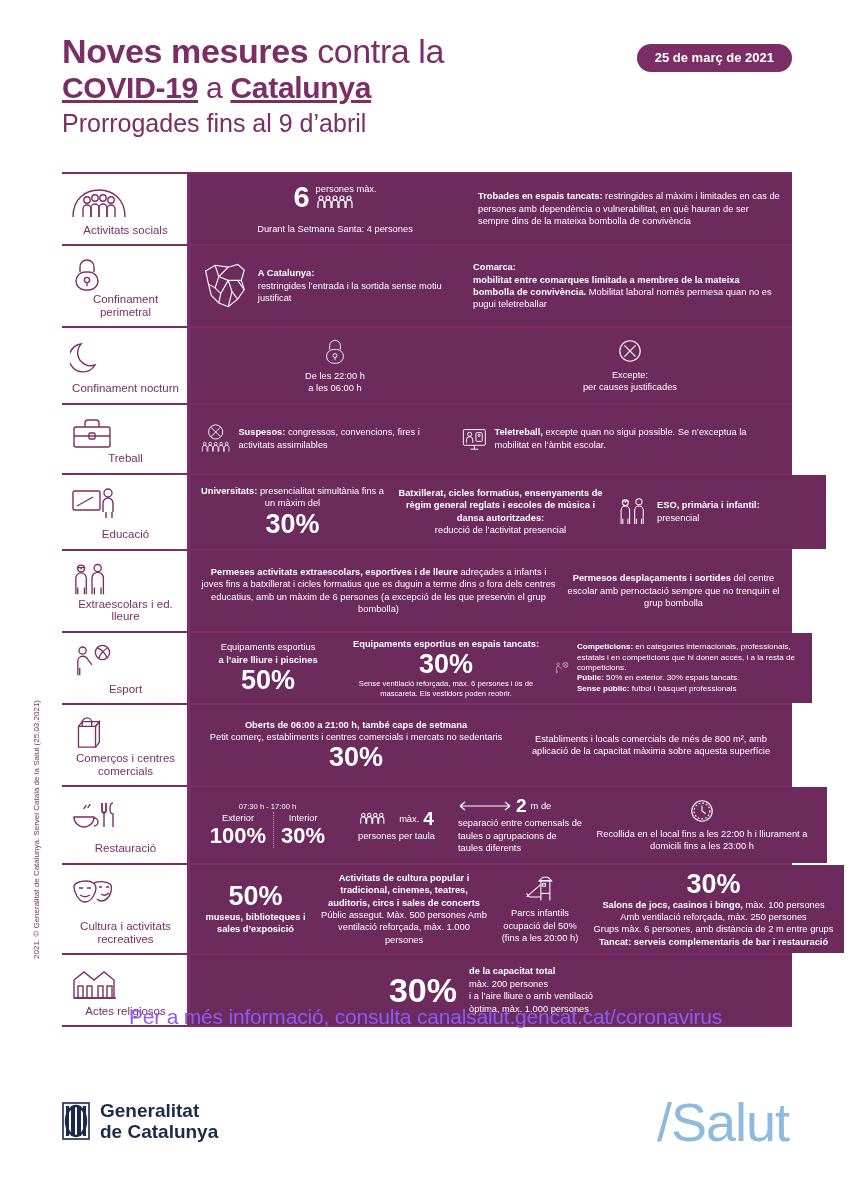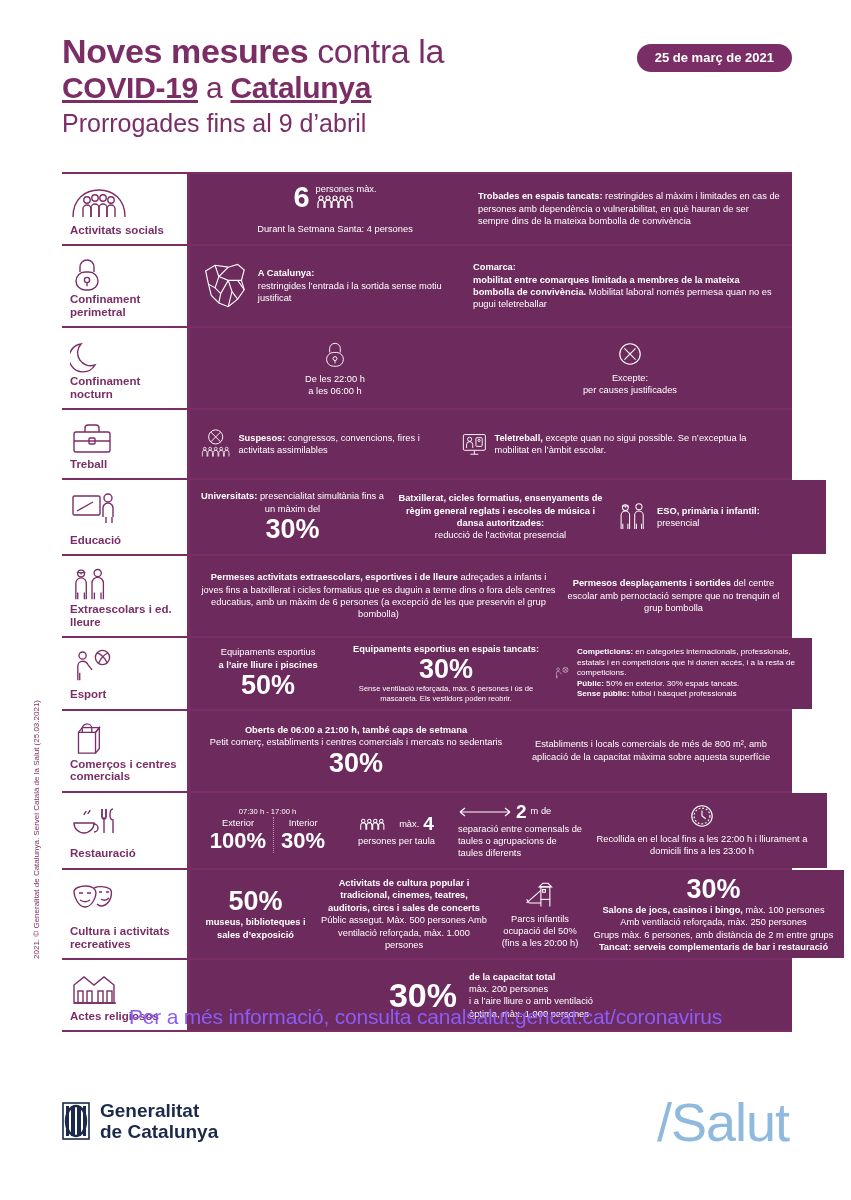--- a/index.html
+++ b/index.html
@@ -40,21 +40,21 @@
 
   .cat {
     width:128px; flex:0 0 128px;
     background:#ffffff;
     padding:9px 6px 8px 8px;
     display:flex; flex-direction:column; justify-content:space-between;
     border-right:3px solid #7b2e66;
   }
   .cat .ico { height:38px; display:flex; align-items:center; }
   .cat .ico svg { display:block; }
-  .cat .lbl { font-size:11.5px; font-weight:700; line-height:12.5px; color:#7b2e66; }
+  .cat .lbl { font-size:11.5px; font-weight:400; line-height:12.5px; color:#7b2e66;text-align:center; }
 
   .content {
     flex:1; background:#6d2a5c; color:#ffffff;
     display:flex; align-items:center;
     padding:8px 10px;
     gap:8px;
   }
   .cell { display:flex; align-items:center; gap:7px; }
 
   .tx { font-size:9.3px; line-height:12.4px; }

